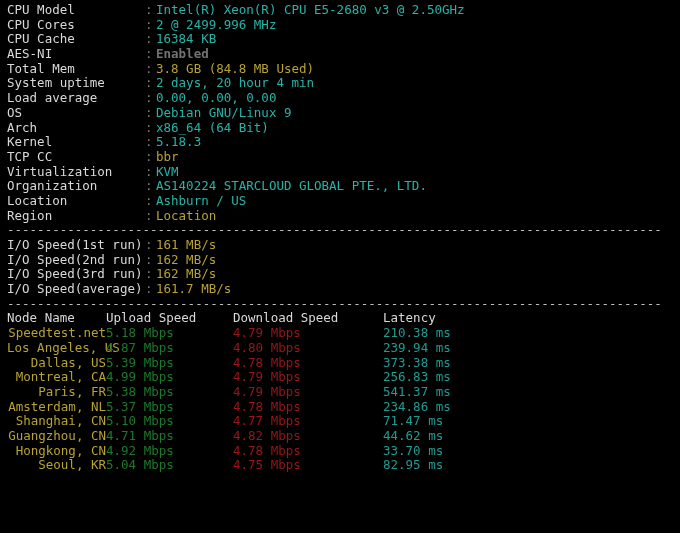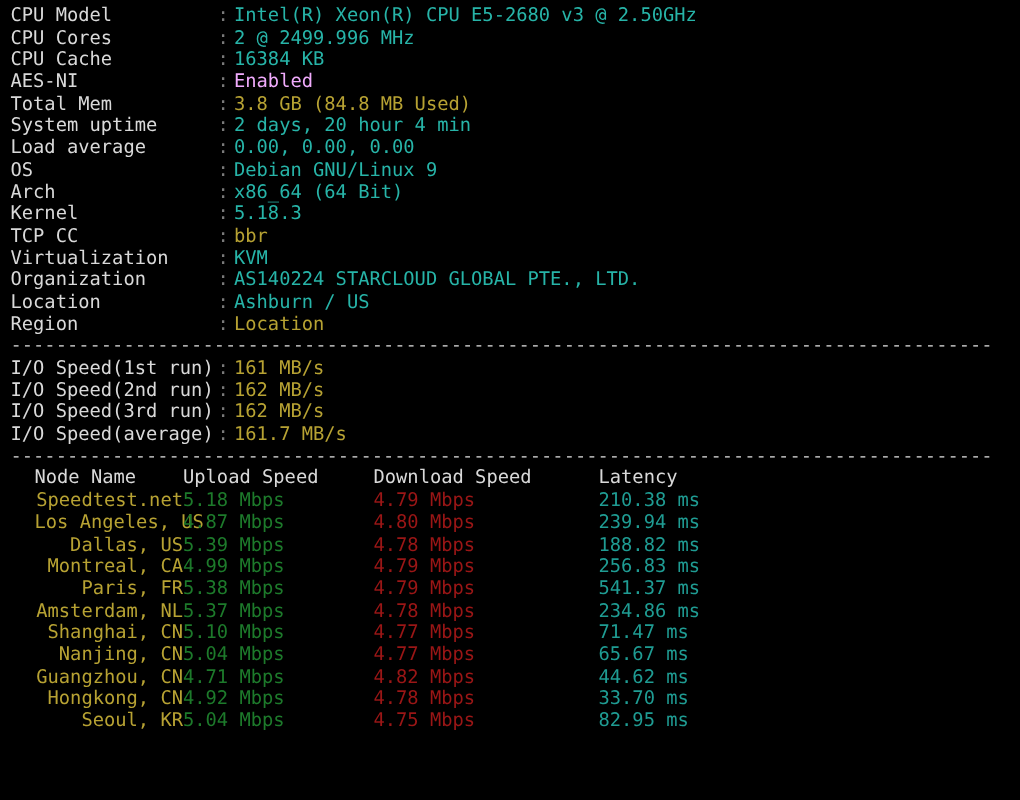--- a/index.html
+++ b/index.html
@@ -35,42 +35,42 @@
   .inforow .sep {
     display: inline-block;
     width: 11px;
     color: #7a7a7a;
   }
   .inforow .val { display: inline; }
 
   
   .c-cyan   { color: #27b4a8; }
   .c-yellow { color: #b7a233; }
-  .c-green  { color: #f0abfc; }
+  .c-green  { color: #737373; font-weight: bold; }
   .c-red    { color: #8d1f1f; }
 
   
   .t-name  { color: #b7a233; text-align: right; }
   .t-up    { color: #1d7a2b; }
   .t-down  { color: #9b1616; }
   .t-lat   { color: #1f9c93; }
   .t-head  { color: #d9d9d9; }
 
   
   .divider {
     height: 14.7px;
     white-space: pre;
     overflow: hidden;
     color: #bdbdbd;
     letter-spacing: 0px;
   }
 
   
   .trow { display: block; height: 14.7px; white-space: pre; }
-  .trow .col-node { display: inline-block; width: 99px; margin-left: 16px; }
+  .trow .col-node { display: inline-block; width: 99px; }
   .trow .col-up   { display: inline-block; width: 127px; }
   .trow .col-down { display: inline-block; width: 150px; }
   .trow .col-lat  { display: inline; }
 </style>
 </head>
 <body>
 
 <div id="terminal">
   <div class="screen">
 
@@ -100,25 +100,24 @@
         <div class="inforow"><span class="lbl">I/O Speed(3rd run)</span><span class="sep">:</span><span class="val c-yellow">162 MB/s</span></div>
         <div class="inforow"><span class="lbl">I/O Speed(average)</span><span class="sep">:</span><span class="val c-yellow">161.7 MB/s</span></div>
       </div>
 
     <div class="divider" id="divider-2">-------------------------------------------------------------------------------------------------</div>
 
     <div id="speedtest-table">
         <div class="trow"><span class="col-node t-head">Node Name</span><span class="col-up t-head">Upload Speed</span><span class="col-down t-head">Download Speed</span><span class="col-lat t-head">Latency</span></div>
         <div class="trow"><span class="col-node t-name">Speedtest.net</span><span class="col-up t-up">5.18 Mbps</span><span class="col-down t-down">4.79 Mbps</span><span class="col-lat t-lat">210.38 ms</span></div>
         <div class="trow"><span class="col-node t-name">Los Angeles, US</span><span class="col-up t-up">4.87 Mbps</span><span class="col-down t-down">4.80 Mbps</span><span class="col-lat t-lat">239.94 ms</span></div>
-        <div class="trow"><span class="col-node t-name">Dallas, US</span><span class="col-up t-up">5.39 Mbps</span><span class="col-down t-down">4.78 Mbps</span><span class="col-lat t-lat">188.82 ms</span></div>
+        <div class="trow"><span class="col-node t-name">Dallas, US</span><span class="col-up t-up">5.39 Mbps</span><span class="col-down t-down">4.78 Mbps</span><span class="col-lat t-lat">373.38 ms</span></div>
         <div class="trow"><span class="col-node t-name">Montreal, CA</span><span class="col-up t-up">4.99 Mbps</span><span class="col-down t-down">4.79 Mbps</span><span class="col-lat t-lat">256.83 ms</span></div>
         <div class="trow"><span class="col-node t-name">Paris, FR</span><span class="col-up t-up">5.38 Mbps</span><span class="col-down t-down">4.79 Mbps</span><span class="col-lat t-lat">541.37 ms</span></div>
         <div class="trow"><span class="col-node t-name">Amsterdam, NL</span><span class="col-up t-up">5.37 Mbps</span><span class="col-down t-down">4.78 Mbps</span><span class="col-lat t-lat">234.86 ms</span></div>
         <div class="trow"><span class="col-node t-name">Shanghai, CN</span><span class="col-up t-up">5.10 Mbps</span><span class="col-down t-down">4.77 Mbps</span><span class="col-lat t-lat">71.47 ms</span></div>
-        <div class="trow"><span class="col-node t-name">Nanjing, CN</span><span class="col-up t-up">5.04 Mbps</span><span class="col-down t-down">4.77 Mbps</span><span class="col-lat t-lat">65.67 ms</span></div>
         <div class="trow"><span class="col-node t-name">Guangzhou, CN</span><span class="col-up t-up">4.71 Mbps</span><span class="col-down t-down">4.82 Mbps</span><span class="col-lat t-lat">44.62 ms</span></div>
         <div class="trow"><span class="col-node t-name">Hongkong, CN</span><span class="col-up t-up">4.92 Mbps</span><span class="col-down t-down">4.78 Mbps</span><span class="col-lat t-lat">33.70 ms</span></div>
         <div class="trow"><span class="col-node t-name">Seoul, KR</span><span class="col-up t-up">5.04 Mbps</span><span class="col-down t-down">4.75 Mbps</span><span class="col-lat t-lat">82.95 ms</span></div>
       </div>
 
   </div>
 </div>
 
 </body></html>

